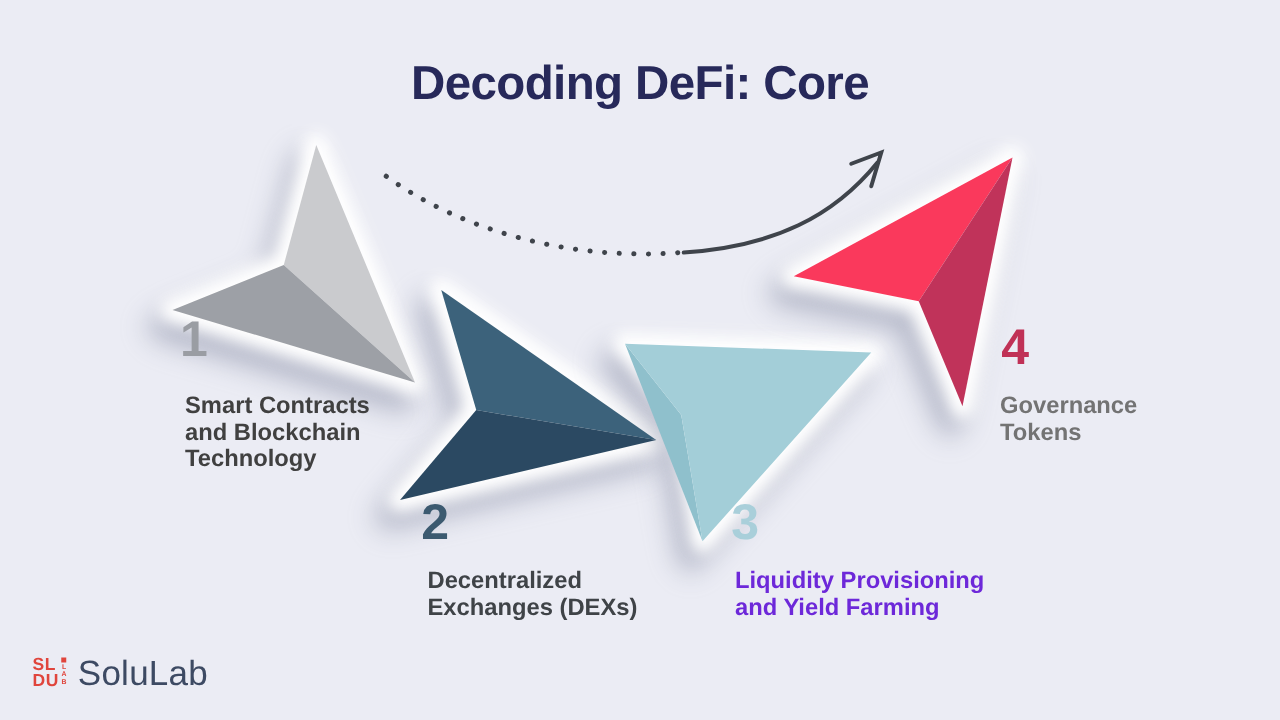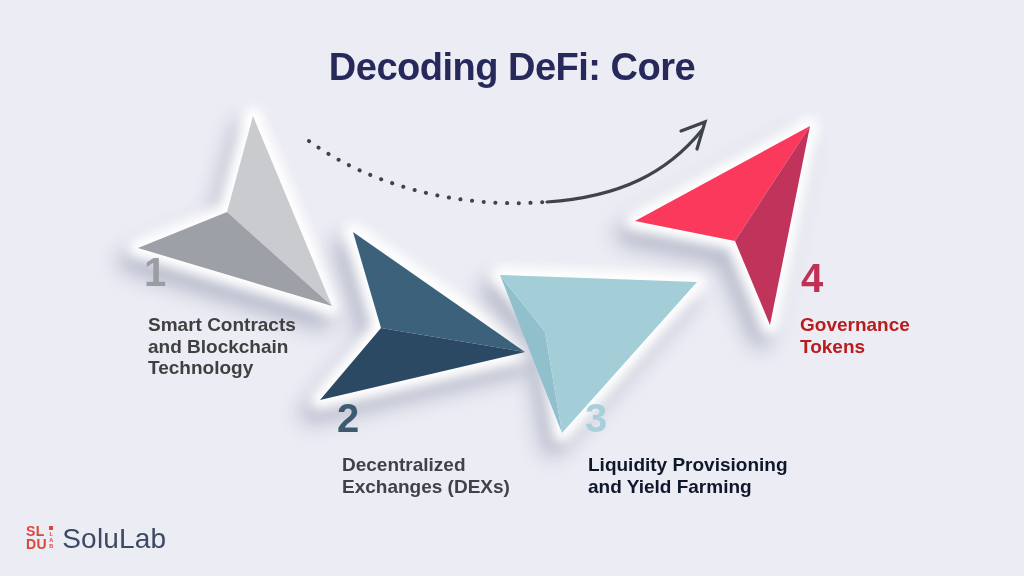--- a/index.html
+++ b/index.html
@@ -99,27 +99,27 @@
     <div class="label-line">Technology</div>
   </div>
 
   <div class="item-number n2" style="color: rgb(60, 90, 112);">2</div>
   <div class="item-label l2" style="color: rgb(63, 67, 71);">
     <div class="label-line">Decentralized</div>
     <div class="label-line">Exchanges (DEXs)</div>
   </div>
 
   <div class="item-number n3" style="color: rgb(169, 207, 218);">3</div>
-  <div class="item-label l3" style="color: #0f172a;">
+  <div class="item-label l3" style="color: #6d28d9;">
     <div class="label-line">Liquidity Provisioning</div>
     <div class="label-line">and Yield Farming</div>
   </div>
 
   <div class="item-number n4" style="color: rgb(192, 49, 86);">4</div>
-  <div class="item-label l4" style="color: #b91c1c;">
+  <div class="item-label l4" style="color: #737373;">
     <div class="label-line">Governance</div>
     <div class="label-line">Tokens</div>
   </div>
 
   <div class="brand">
     <div class="brand-mark" style="color: rgb(224, 69, 60);">
       <div class="mark-main">
         <span>SL</span>
         <span>DU</span>
       </div>

